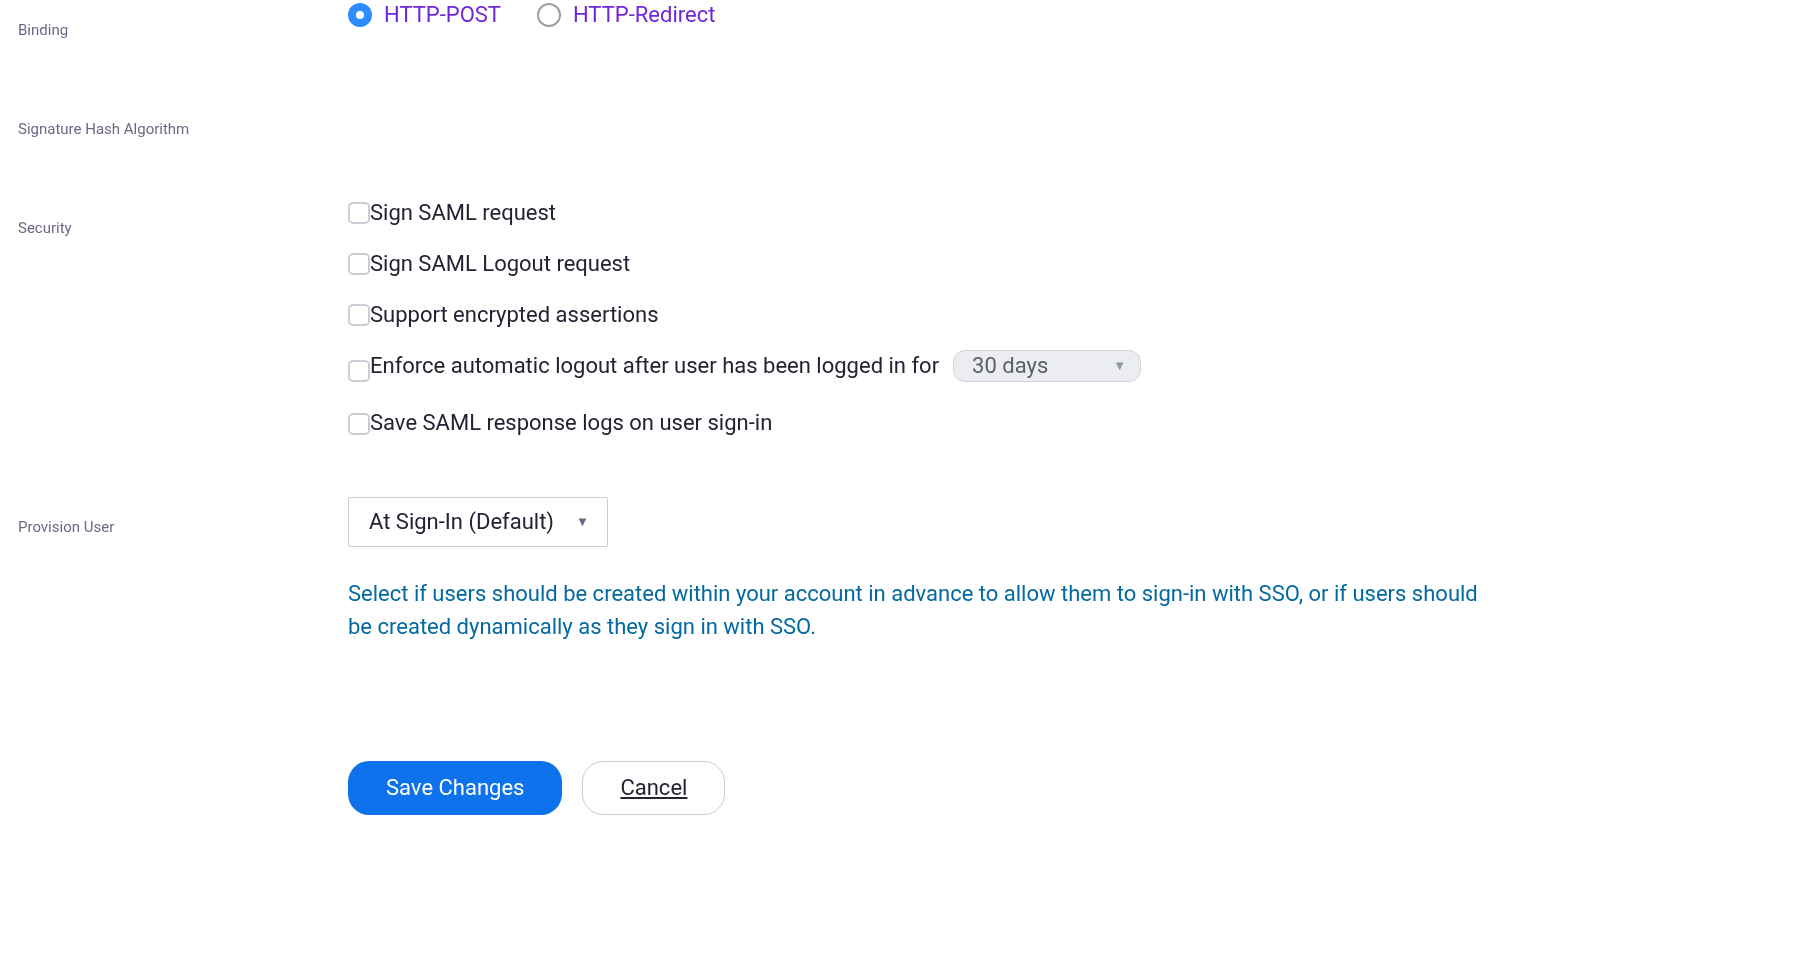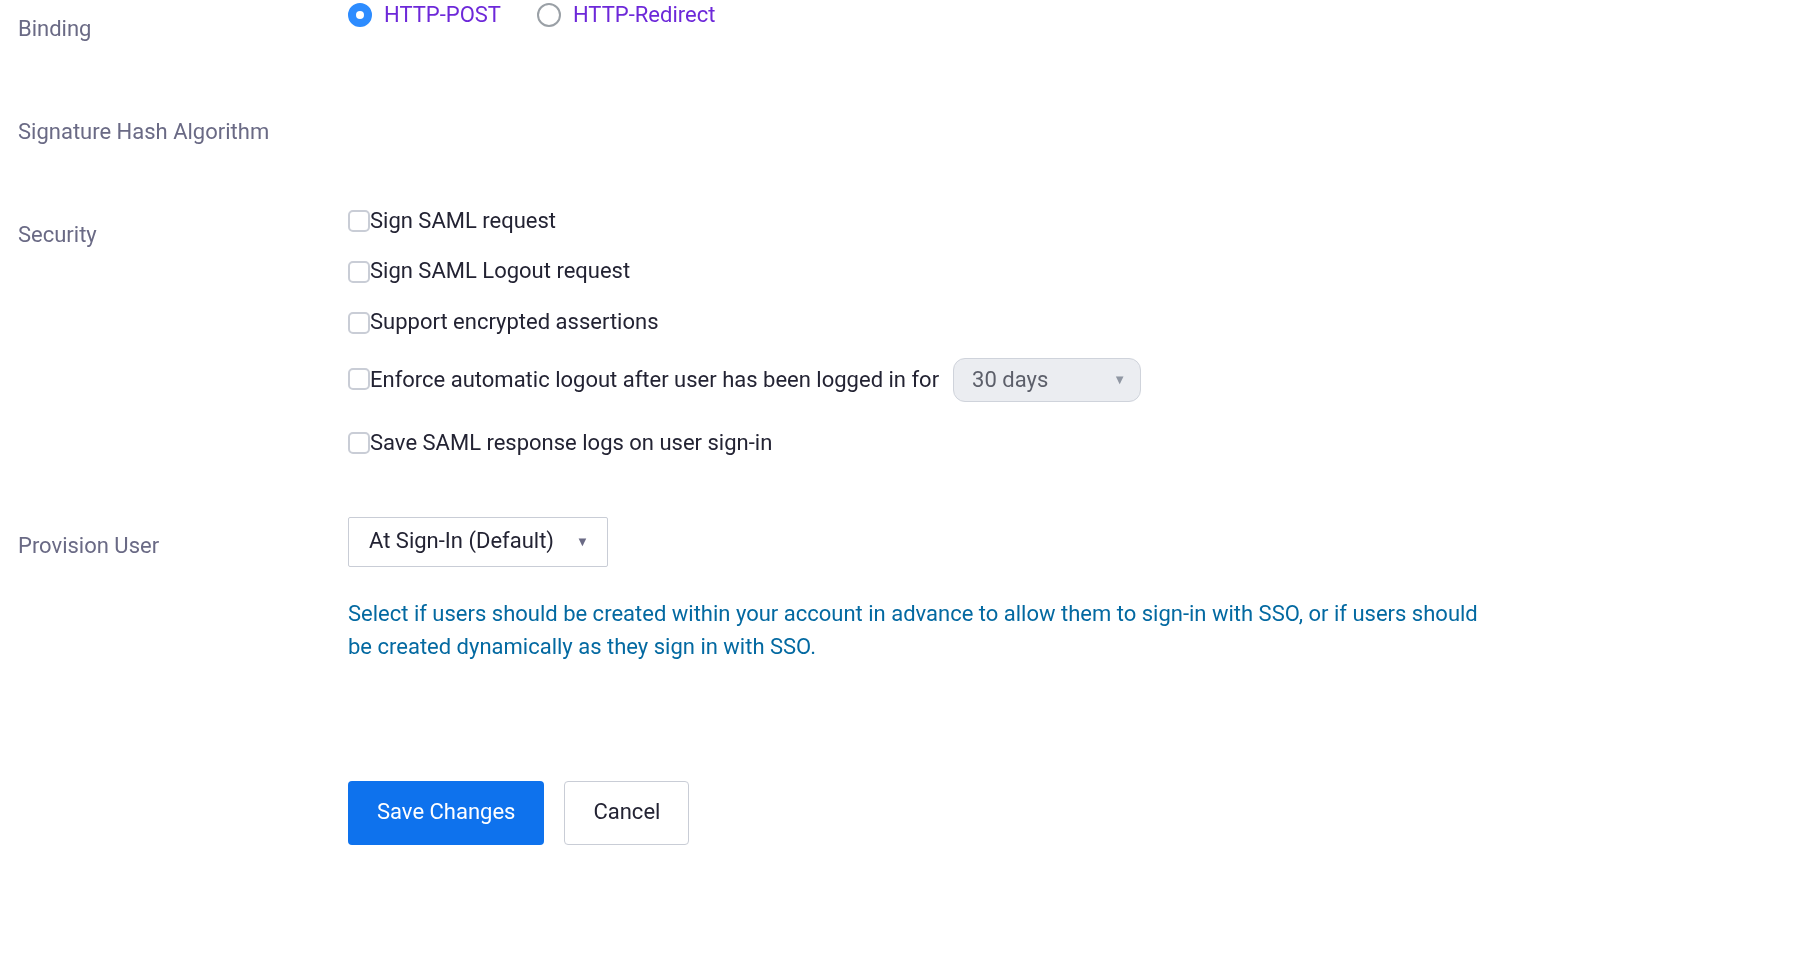--- a/index.html
+++ b/index.html
@@ -15,23 +15,23 @@
   .page {
     width: 1800px;
     padding: 0 18px 30px 18px;
   }
   .row {
     display: flex;
     align-items: flex-start;
   }
   .label-col {
     flex: 0 0 330px;
-    padding-top: 14px;
+    padding-top: 20px;
     color: #6a6a85;
-    font-size: 22px;
+    font-size: 15px;
   }
   .field-col {
     flex: 1 1 auto;
   }
   .row-spacer-lg { height: 58px; }
 
   
   .radio-group { display: flex; align-items: center; gap: 36px; }
   .radio-item { display: inline-flex; align-items: center; gap: 12px; cursor: pointer; }
   .radio-dot {
@@ -53,21 +53,21 @@
     width: 22px; height: 22px; border-radius: 5px;
     border: 2px solid #c9cdd6;
     flex: 0 0 auto;
     background: #fff;
   }
   .check-label { color: #232333; font-size: 22px; }
 
   
   .select-pill {
     display: inline-flex; align-items: center; justify-content: space-between;
-    height: 44px;
+    height: 32px;
     border: 1px solid #cfd3db;
     border-radius: 12px;
     background: #ebedf1;
     color: #5c5f6a;
     padding: 0 14px 0 18px;
     min-width: 188px;
     cursor: pointer;
     margin-left: 14px;
     vertical-align: middle;
   }
@@ -92,26 +92,26 @@
     color: #0369a1;
     font-size: 22px;
     max-width: 1130px;
     line-height: 1.5;
   }
 
   
   .button-row { display: flex; align-items: center; gap: 20px; margin-top: 118px; }
   .btn {
     display: inline-flex; align-items: center; justify-content: center;
-    height: 64px; border-radius: 4px; font-size: 22px;
-    padding: 0 28px; cursor: pointer;
+    height: 54px; border-radius: 21px; font-size: 22px;
+    padding: 0 37px; cursor: pointer;
     border: 1px solid transparent;
   }
   .btn-primary { background: #0E72ED; color: #fff; }
-  .btn-secondary { background: #fff; color: #232333; border-color: #c9cdd6; }
+  .btn-secondary { background: #fff; color: #232333; border-color: #c9cdd6; text-decoration: underline; }
 </style>
 </head>
 <body>
 
 <div class="page">
 
   <div class="row">
     <div class="label-col">Binding</div>
     <div class="field-col">
       <div class="radio-group">

